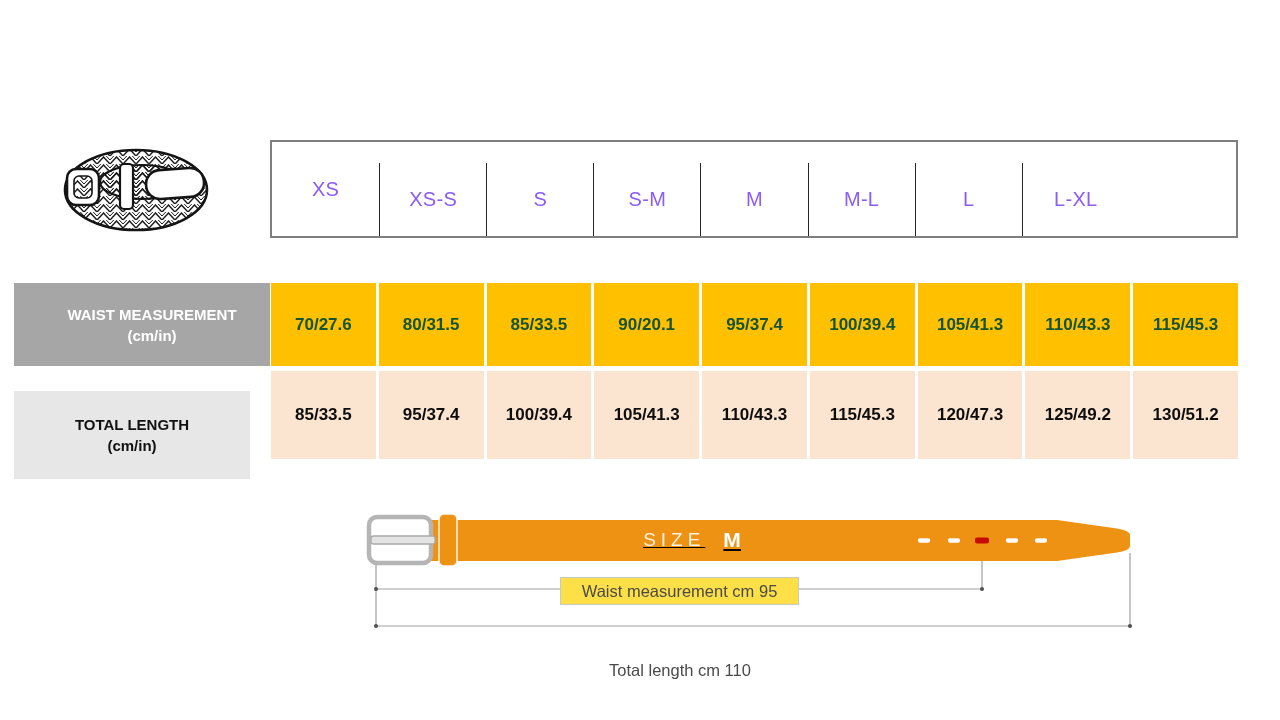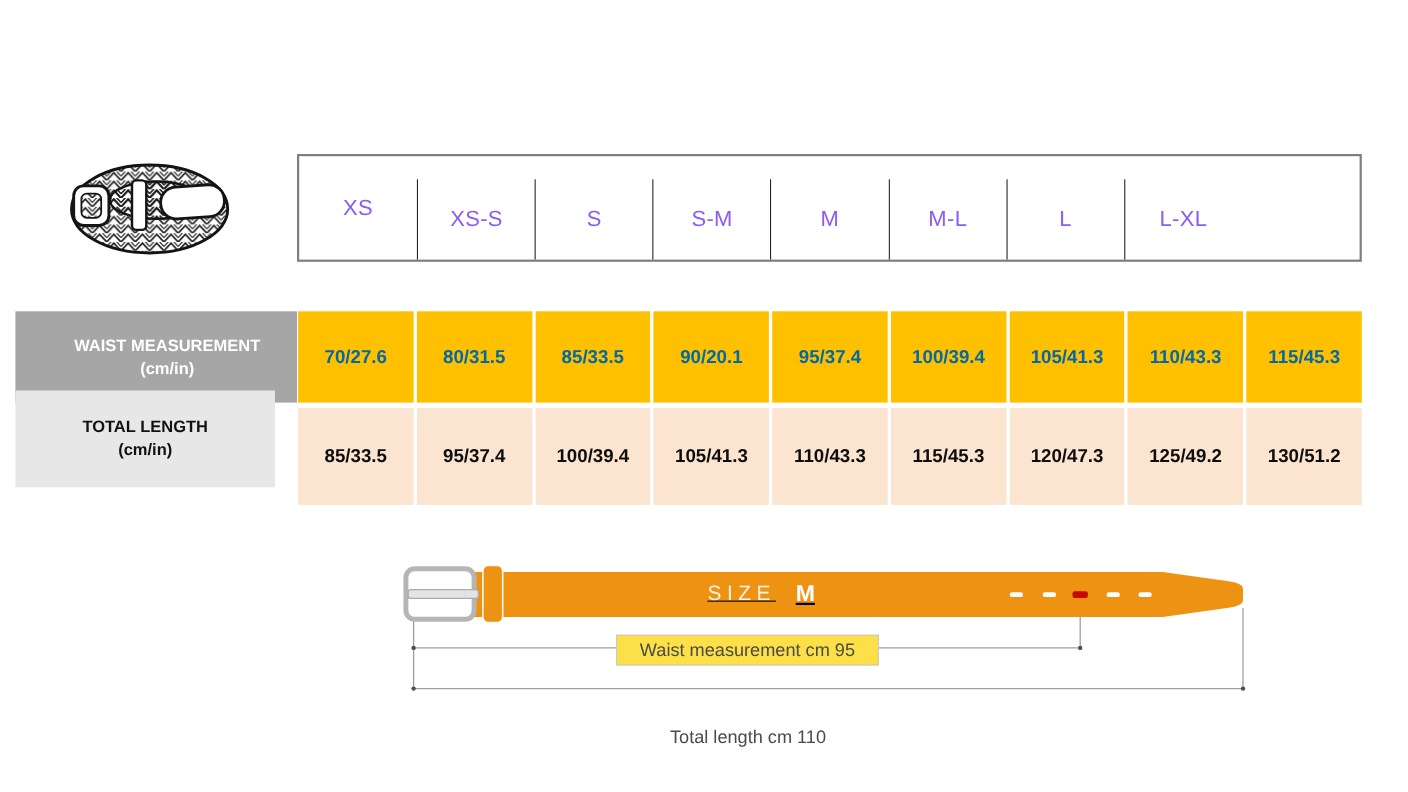--- a/index.html
+++ b/index.html
@@ -20,33 +20,33 @@
     font-size:20px;color:#8b5cf6;letter-spacing:0.3px;
   }
   .size-cell + .size-cell{border-left:1.5px solid #262626;margin-top:21px;}
   
   .row-label{
     position:absolute;left:14px;width:236px;
     display:flex;flex-direction:column;align-items:center;justify-content:center;
     font-weight:bold;font-size:15px;line-height:1.4;text-align:center;
   }
   .row-label.waist{top:283px;height:83px;background:var(--gray-label);color:#ffffff;padding-left:20px;}
-  .row-label.length{top:355px;height:88px;background:var(--light-label);color:#111111;}
+  .row-label.length{top:391px;height:88px;background:var(--light-label);color:#111111;}
   
   .values-row{
     position:absolute;left:271px;width:967px;
     display:grid;grid-template-columns:repeat(9,1fr);column-gap:3px;
   }
   .values-row.waist{top:283px;height:83px;}
   .values-row.length{top:371px;height:88px;}
   .value-cell{
     display:flex;align-items:center;justify-content:center;
     font-weight:bold;font-size:17px;
   }
-  .values-row.waist .value-cell{background:var(--gold);color:#0369a1;}
+  .values-row.waist .value-cell{background:var(--gold);color:#14532d;}
   .values-row.length .value-cell{background:var(--peach);color:#0d0d0d;}
   
   .belt-diagram{position:absolute;left:355px;top:503px;width:790px;height:140px;}
   .belt-diagram svg{position:absolute;left:0;top:0;}
   .size-text{
     position:absolute;left:252px;top:23px;width:170px;height:28px;
     display:flex;align-items:center;justify-content:center;gap:18px;text-decoration:underline;
   }
   .size-text .size-word{font-size:19px;letter-spacing:5px;color:rgba(255,255,255,0.88);}
   .size-text .size-letter{font-size:21px;font-weight:bold;color:#ffffff;}

